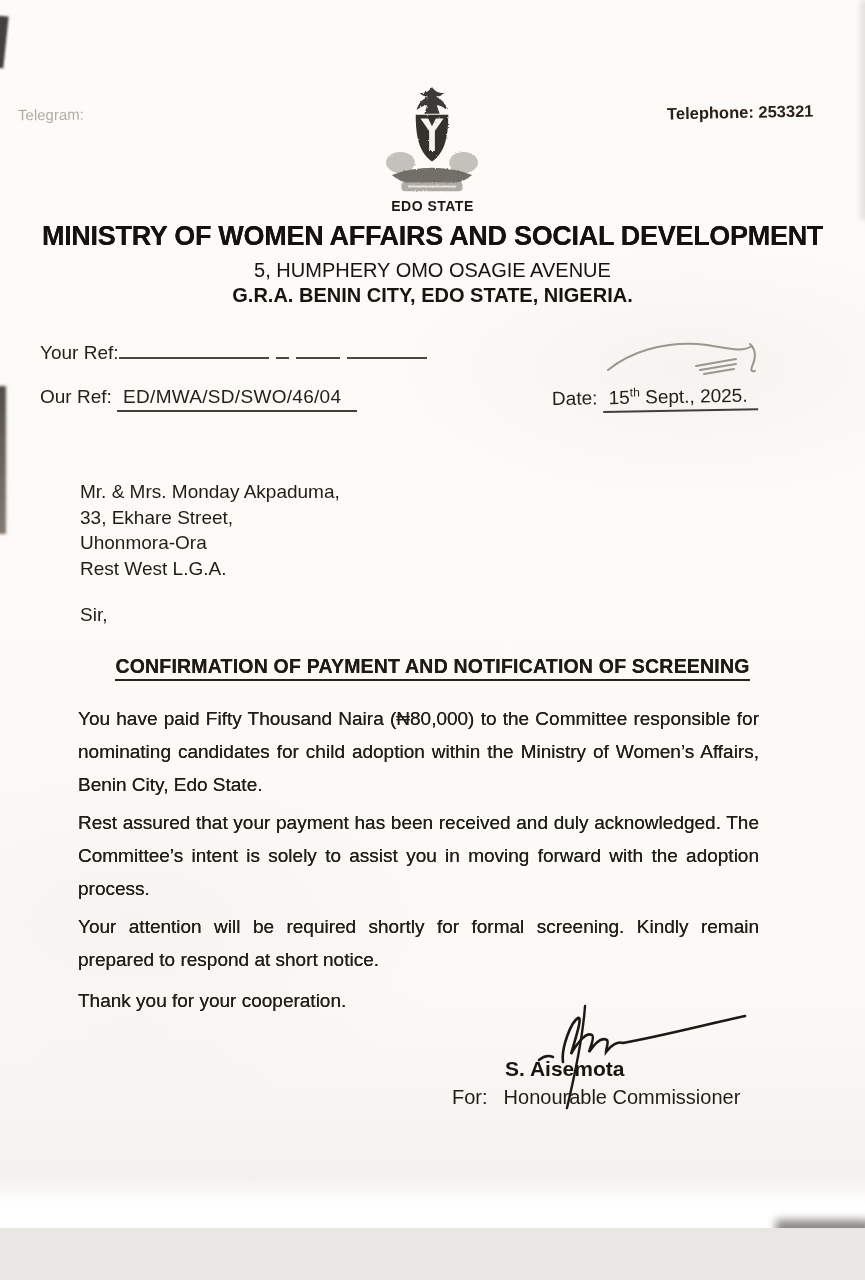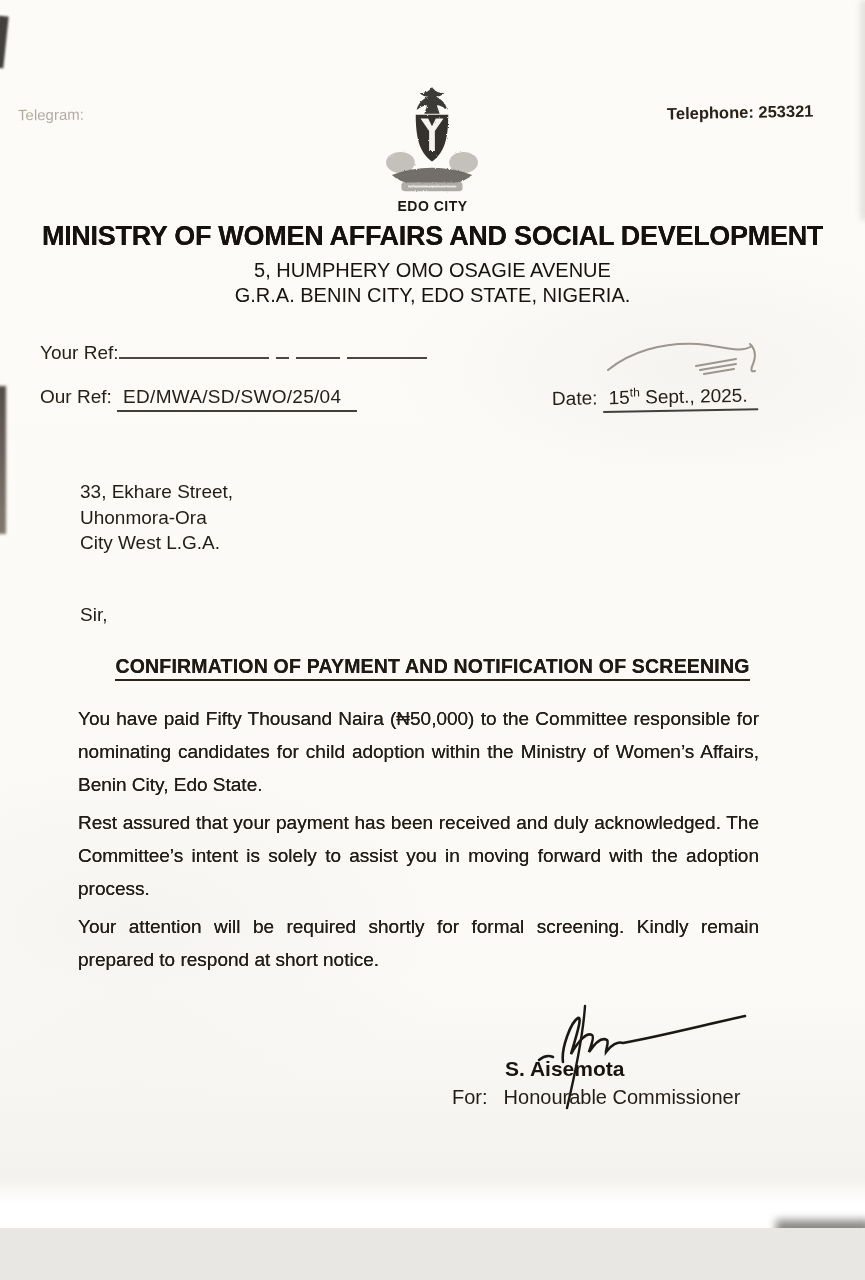--- a/index.html
+++ b/index.html
@@ -29,21 +29,21 @@
   .blotch-br{position:absolute;right:-6px;top:1220px;width:95px;height:32px;background:#2c2824;filter:blur(4px);opacity:.55;}
   .footer-strip{position:absolute;left:0;top:1251px;width:100%;height:29px;background:#fdfdfd;}
 
   
   .telegram{position:absolute;left:18px;top:106px;font-size:15px;color:#837668;opacity:.6;transform:rotate(-.6deg);}
   .telephone{position:absolute;right:52px;top:103px;font-size:16.5px;font-weight:bold;color:#2b2119;transform:rotate(-1.1deg);}
   .crest{position:absolute;left:372px;top:86px;width:120px;height:110px;}
   .crest-caption{position:absolute;left:0;top:198px;width:865px;text-align:center;font-weight:bold;font-size:14px;color:#1c1814;letter-spacing:.5px;}
   .ministry{position:absolute;left:0;top:221px;width:865px;margin:0;text-align:center;font-size:27px;font-weight:bold;color:#14110e;letter-spacing:-.3px;text-shadow:0 0 .5px #14110e;}
   .addr1{position:absolute;left:0;top:259px;width:865px;text-align:center;font-size:20px;font-weight:normal;color:#17130f;}
-  .addr2{position:absolute;left:0;top:284px;width:865px;text-align:center;font-size:20px;font-weight:normal;color:#17130f;}
+  .addr2{position:absolute;left:0;top:284px;width:865px;text-align:center;font-size:20px;font-weight:bold;color:#17130f;}
 
   
   .your-ref{position:absolute;left:40px;top:341px;font-size:19px;color:#262019;}
   .uline{display:inline-block;border-bottom:2px solid #4d463f;height:16px;vertical-align:baseline;}
   .g{display:inline-block;width:7px;}
   .our-ref{position:absolute;left:40px;top:386px;font-size:19px;color:#262019;}
   .ref-value{display:inline-block;border-bottom:2px solid #43403c;padding:0 16px 2px 6px;letter-spacing:.3px;}
   .date-line{position:absolute;left:552px;top:385px;font-size:19px;color:#262019;transform:rotate(-1deg);}
   .date-value{display:inline-block;border-bottom:2px solid #43403c;padding:0 10px 2px 6px;}
   .date-value sup{font-size:12px;}
@@ -99,63 +99,65 @@
         <path d="M43 30 h34 c0 22 -3 39 -17 49 c-14 -10 -17 -27 -17 -49z" fill="#34312e"></path>
         <path d="M48 34 l9 13 v21 h6 v-21 l9 -13 h-8 l-4 8 l-4 -8z" fill="#f6f4f0"></path>
         <ellipse cx="27" cy="80" rx="15" ry="11" fill="#8d8880" opacity=".5"></ellipse>
         <ellipse cx="93" cy="80" rx="15" ry="11" fill="#8d8880" opacity=".5"></ellipse>
         <path d="M18 93 q42 -15 84 0 q-9 8 -19 8 h-46 q-10 0 -19 -8z" fill="#5a554f" opacity=".85"></path>
         <rect x="28" y="100" width="64" height="10" rx="4" fill="#7d776f" opacity=".6"></rect>
         <line x1="35" y1="105" x2="85" y2="105" stroke="#f4f2ee" stroke-width="2" opacity=".8"></line>
       </g>
     </svg>
   </div>
-  <div class="crest-caption">EDO CITY</div>
+  <div class="crest-caption">EDO STATE</div>
 
   <h1 class="ministry">MINISTRY OF WOMEN AFFAIRS AND SOCIAL DEVELOPMENT</h1>
   <div class="addr1">5, HUMPHERY OMO OSAGIE AVENUE</div>
   <div class="addr2">G.R.A. BENIN CITY, EDO STATE, NIGERIA.</div>
 
   <div class="your-ref">
     <span>Your Ref:</span><span class="uline" style="width:150px"></span><span class="g"></span><span class="uline" style="width:13px"></span><span class="g"></span><span class="uline" style="width:44px"></span><span class="g"></span><span class="uline" style="width:80px"></span>
   </div>
 
   <div class="our-ref">
     <span>Our Ref:</span>
-    <span class="ref-value">ED/MWA/SD/SWO/25/04</span>
+    <span class="ref-value">ED/MWA/SD/SWO/46/04</span>
   </div>
 
   <svg class="scribble" viewBox="0 0 170 52">
     <g fill="none" stroke="#6e645a" stroke-width="2" opacity=".65" stroke-linecap="round">
       <path d="M8 36 C30 18 62 8 98 10 C122 12 140 20 152 12"></path>
       <path d="M150 10 q8 8 3 20 q-4 9 2 7"></path>
       <path d="M96 32 l40 -7 M100 36 l36 -6 M104 40 l30 -5"></path>
     </g>
   </svg>
 
   <div class="date-line">
     <span>Date:</span>
     <span class="date-value"><span>15</span><sup>th</sup><span> Sept., 2025.</span></span>
   </div>
 
   <div class="recipient">
+    <div>Mr. &amp; Mrs. Monday Akpaduma,</div>
     <div>33, Ekhare Street,</div>
     <div>Uhonmora-Ora</div>
-    <div>City West L.G.A.</div>
+    <div>Rest West L.G.A.</div>
   </div>
 
   <div class="salutation">Sir,</div>
 
   <div class="subject">
     <span>CONFIRMATION OF PAYMENT AND NOTIFICATION OF SCREENING</span>
   </div>
 
-  <p class="para p1">You have paid Fifty Thousand Naira (₦50,000) to the Committee responsible for nominating candidates for child adoption within the Ministry of Women’s Affairs, Benin City, Edo State.</p>
+  <p class="para p1">You have paid Fifty Thousand Naira (₦80,000) to the Committee responsible for nominating candidates for child adoption within the Ministry of Women’s Affairs, Benin City, Edo State.</p>
   <p class="para p2">Rest assured that your payment has been received and duly acknowledged. The Committee’s intent is solely to assist you in moving forward with the adoption process.</p>
   <p class="para p3">Your attention will be required shortly for formal screening. Kindly remain prepared to respond at short notice.</p>
+  <p class="para p4">Thank you for your cooperation.</p>
 
   <svg class="sig-svg" viewBox="0 0 238 114">
     <g fill="none" stroke="#1c1915" stroke-width="2.6" stroke-linecap="round">
       <path d="M16 60 q7 -6 14 -3"></path>
       <path d="M40 62 C38 48 48 22 55 18 C60 16 52 40 48 54 C56 40 64 32 69 35 C72 37 67 48 66 52 C72 43 79 37 84 40 C86 42 83 49 83 52 C88 45 95 41 100 43 C138 36 185 24 222 16"></path>
       <path d="M62 6 C60 36 52 74 44 108" stroke-width="2.4"></path>
     </g>
   </svg>
   <div class="sig-name">S. Aisemota</div>
   <div class="sig-for">

